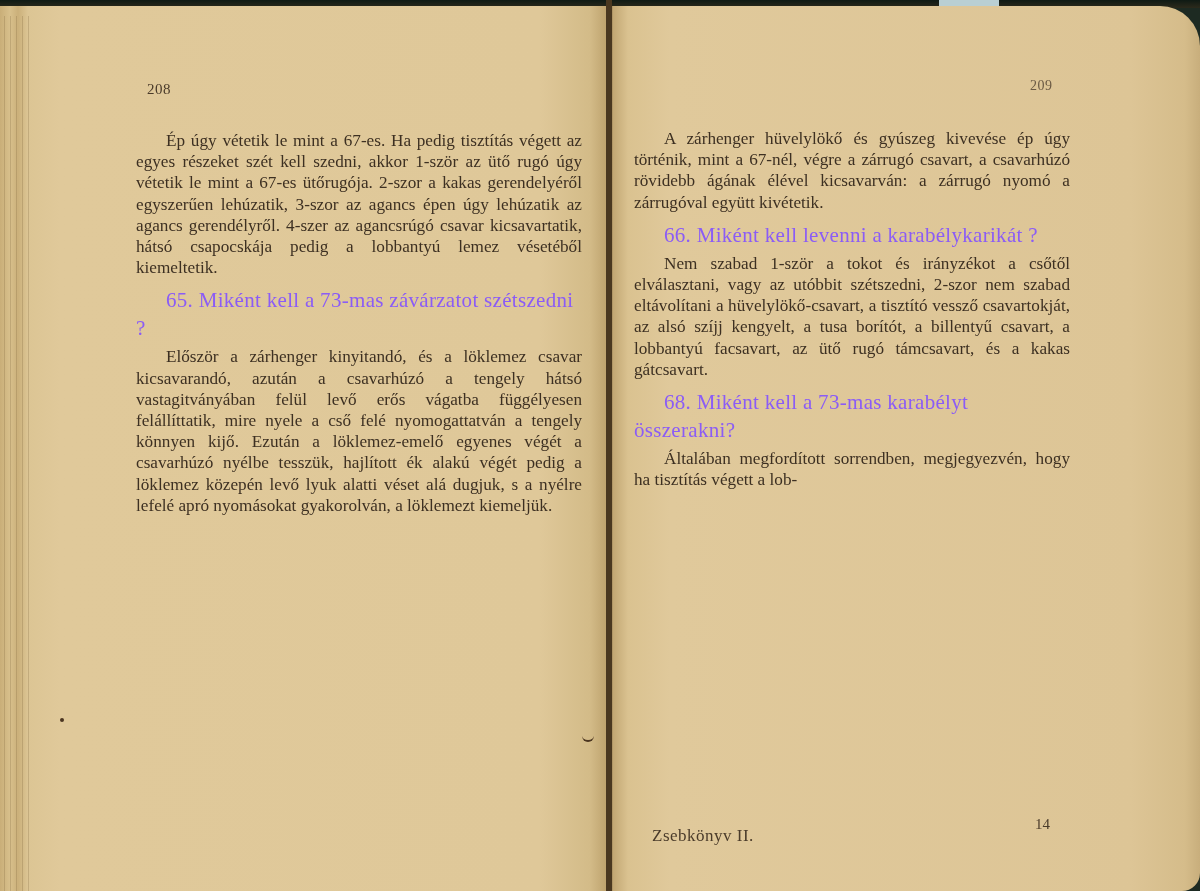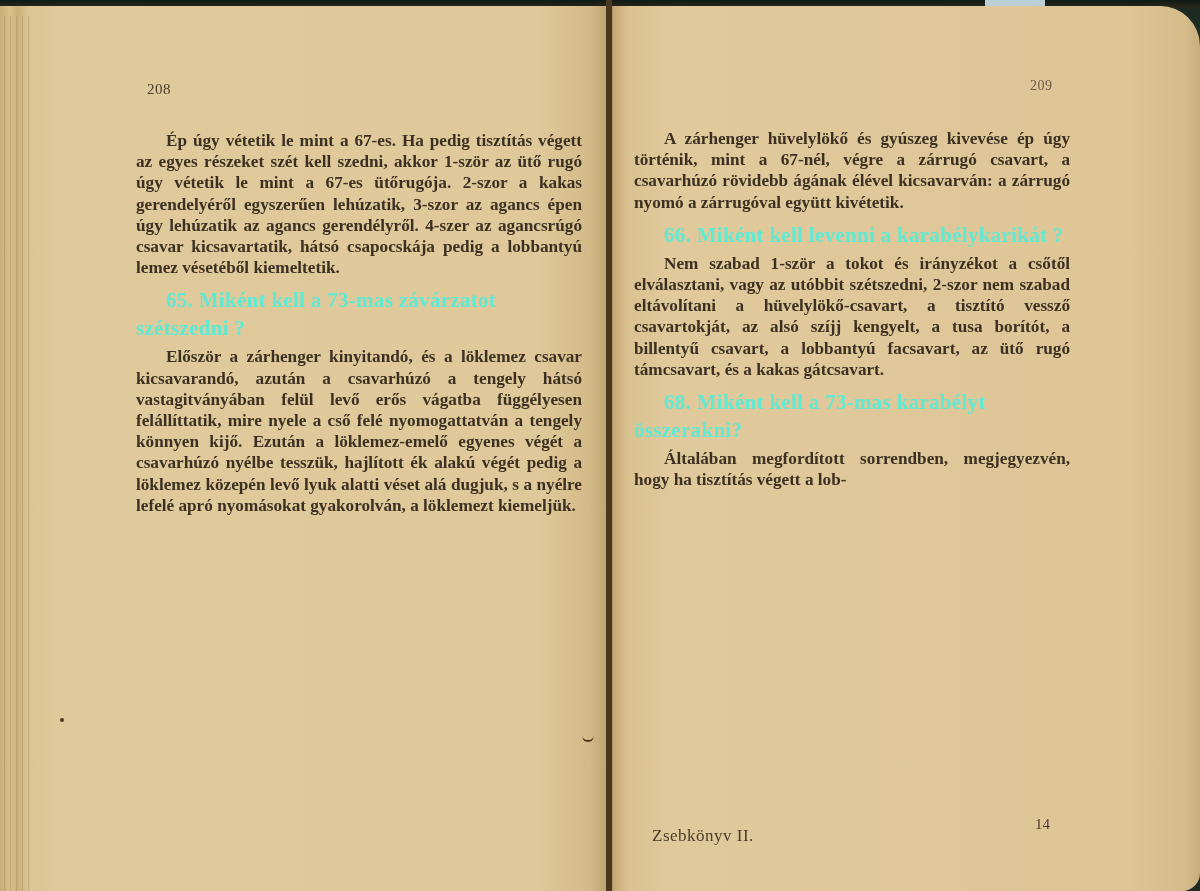--- a/index.html
+++ b/index.html
@@ -2,21 +2,21 @@
 <html><head>
 <meta charset="utf-8">
 <style>
   html, body { margin:0; padding:0; }
   body {
     width:1200px; height:891px; overflow:hidden; position:relative;
     background:#1d2a22;
     font-family:"Liberation Serif", "DejaVu Serif", serif;
   }
   .book {
-    position:absolute; left:0; top:0; width:999px; height:891px;padding-left:46px;
+    position:absolute; left:0; top:0; width:999px; height:891px;
   }
   .topstrip {
     position:absolute; left:0; top:0; width:1200px; height:8px;
     background:linear-gradient(#0f1a14, #2c2a1c);
   }
   .page {
     position:absolute; top:6px; height:885px;
     background:#dcc595;
     color:#3c2f22;
   }
@@ -46,24 +46,24 @@
   }
   .page-number {
     position:absolute; font-size:15px; color:#4a3b2a; letter-spacing:0.5px;
   }
   .left-num { left:147px; top:81px; }
   .right-num { left:1030px; top:78px; font-size:14px; color:#6b5a44; }
   .text-block {
     position:absolute; font-size:17.2px; line-height:21.2px;
     text-align:justify; color:#3d3022;
   }
-  .text-block p { margin:0;font-weight:bold; }
+  .text-block p { margin:0; }
   .para { text-indent:30px; }
   .heading {
-    font-size:21px; line-height:28px; color:#5eead4; margin:8px 0 4px 0 !important;
+    font-size:21px; line-height:28px; color:#8b5cf6; margin:8px 0 4px 0 !important;
     text-indent:30px; text-align:left; letter-spacing:0.3px;
   }
   .left-text { left:136px; top:130px; width:446px; }
   .right-text { left:634px; top:128px; width:436px; }
   .footer-sig {
     position:absolute; left:652px; top:826px; font-size:17px; color:#4a3b2a; letter-spacing:0.5px;
   }
   .footer-num {
     position:absolute; left:1035px; top:816px; font-size:15px; color:#4a3b2a;
   }

